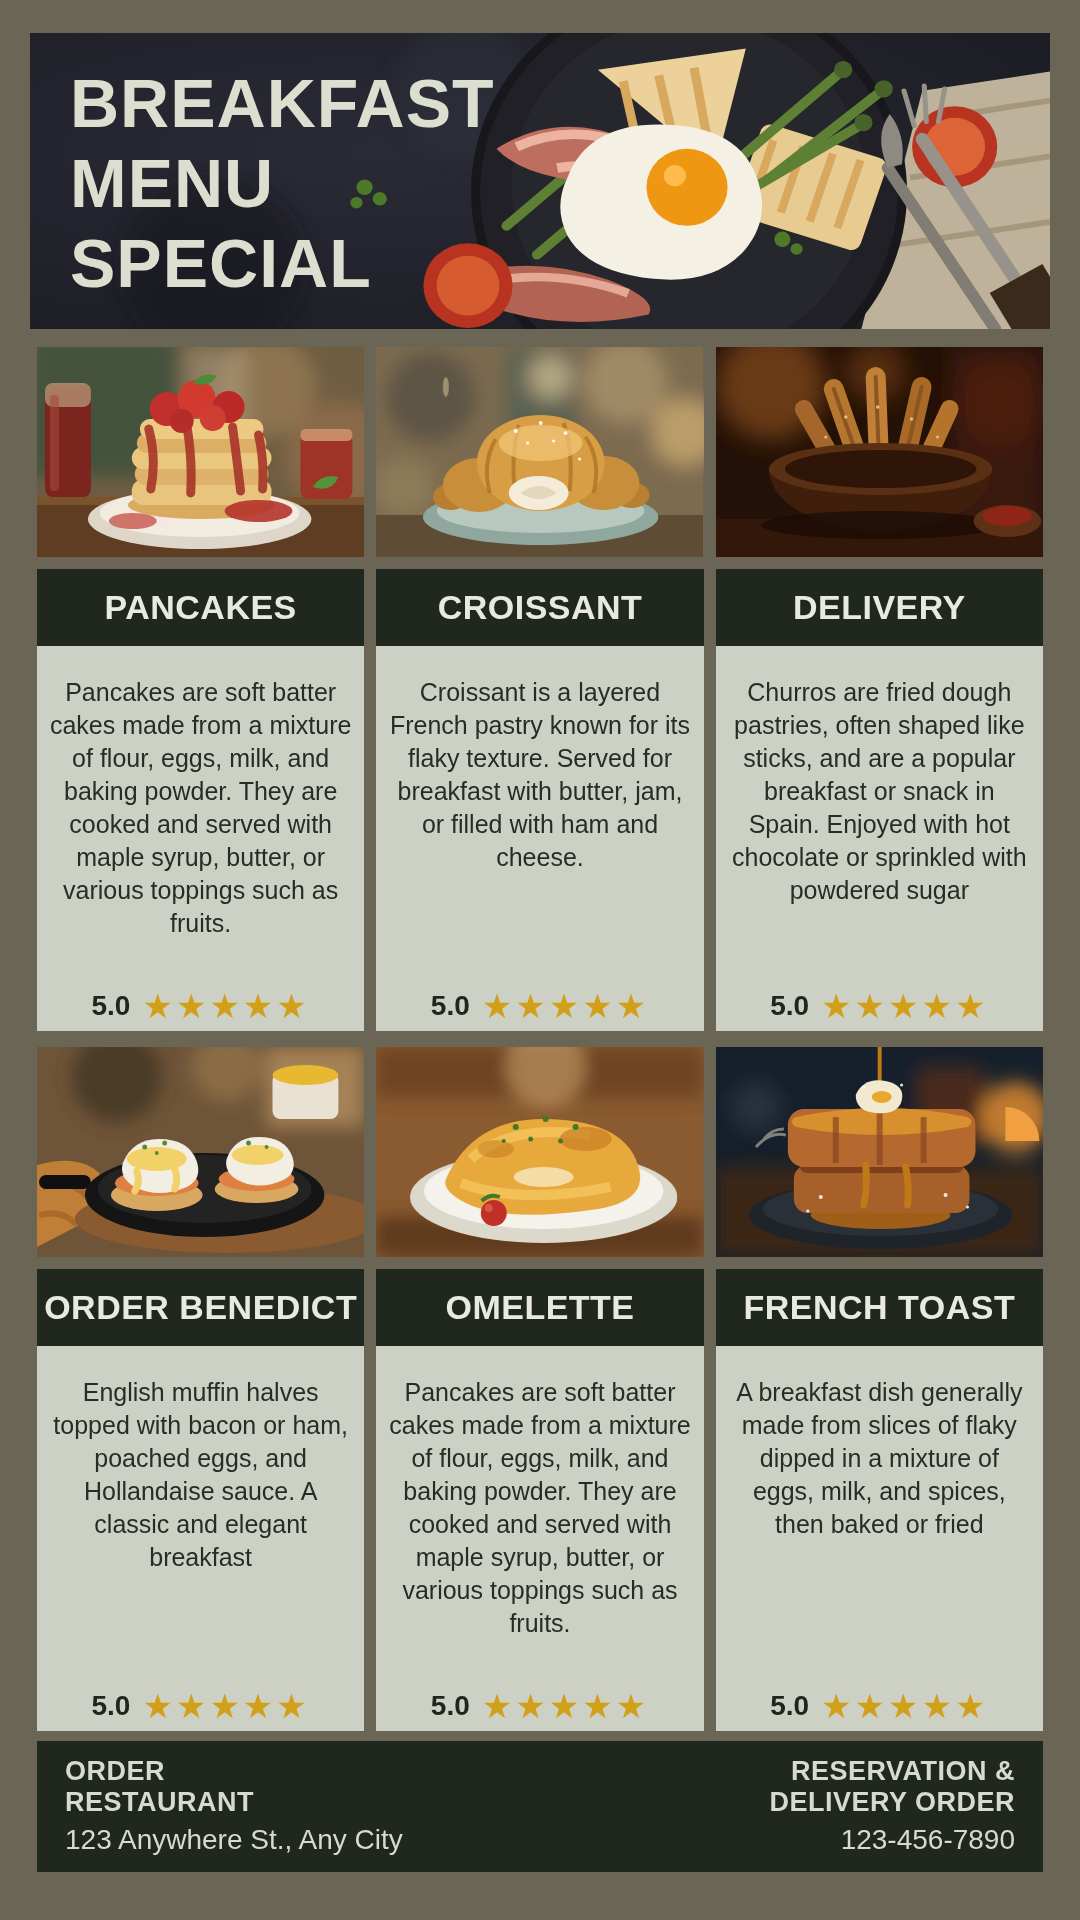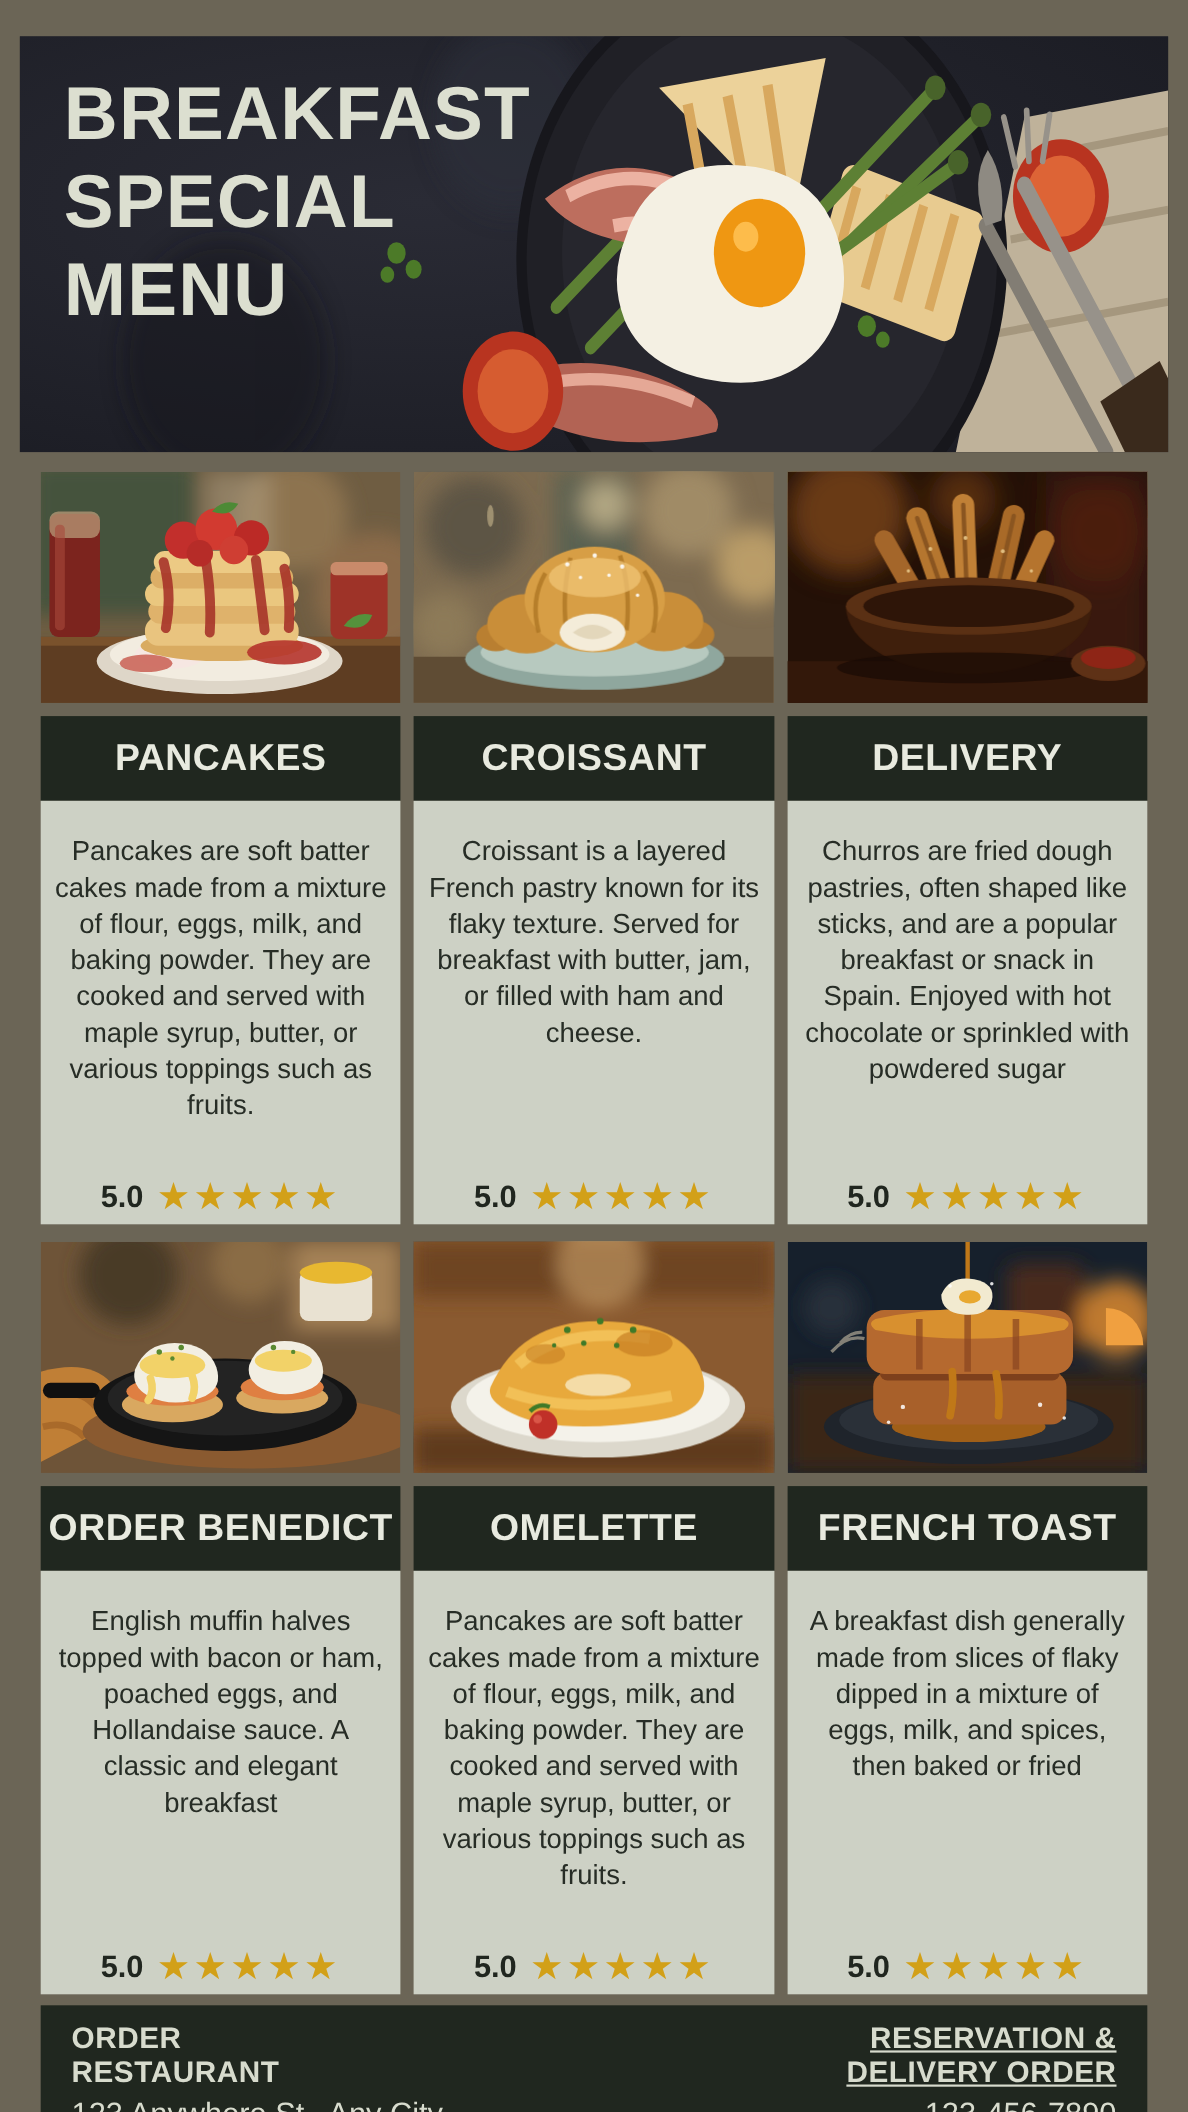--- a/index.html
+++ b/index.html
@@ -1,19 +1,19 @@
 <!DOCTYPE html>
 <html><head>
 <meta charset="utf-8">
 <style>
   html,body{margin:0;padding:0;background:#6b6556;}
   .page{position:relative;width:1080px;height:1920px;background:#6b6556;
         font-family:"Liberation Sans","DejaVu Sans",sans-serif;overflow:hidden;}
   
-  .header{position:relative;margin:33px 18px 18px;height:378px;background:#23242c;overflow:hidden;}
+  .header{position:relative;margin:33px 30px 18px;height:296px;background:#23242c;overflow:hidden;}
   .header svg{position:absolute;inset:0;width:100%;height:100%;}
   .header-title{position:absolute;left:40px;top:30px;color:#dcdfd0;font-weight:bold;
                 font-size:68px;line-height:80px;letter-spacing:1px;z-index:2;}
   
   .menu-grid{display:grid;grid-template-columns:repeat(3,1fr);column-gap:12px;row-gap:16px;margin:0 37px;}
   .card{display:flex;flex-direction:column;}
   .photo{height:210px;margin-bottom:12px;overflow:hidden;position:relative;}
   .photo svg{position:absolute;inset:0;width:100%;height:100%;}
   .title-bar{height:77px;background:#20271f;display:flex;align-items:center;justify-content:center;}
   .title-bar span{color:#e8eadf;font-weight:bold;font-size:34px;letter-spacing:.5px;}
@@ -23,21 +23,21 @@
   .rating{margin-top:auto;display:flex;align-items:center;justify-content:center;gap:12px;}
   .rating-val{font-weight:bold;font-size:28px;color:#20261f;}
   .stars{color:#d2a018;font-size:34px;letter-spacing:3px;line-height:34px;}
   
   .footer{margin:10px 37px 0;height:131px;background:#20271f;display:flex;
           justify-content:space-between;align-items:center;box-sizing:border-box;padding:0 28px;}
   .footer .left{color:#d7dbcd;}
   .footer .left .bold-line{font-weight:bold;font-size:27px;line-height:31px;letter-spacing:.5px;}
   .footer .left .addr{font-size:28px;line-height:36px;margin-top:4px;}
   .footer .right{color:#d7dbcd;text-align:right;}
-  .footer .right .bold-line{font-weight:bold;font-size:27px;line-height:31px;letter-spacing:.5px;text-decoration:underline;}
+  .footer .right .bold-line{font-weight:bold;font-size:27px;line-height:31px;letter-spacing:.5px;}
   .footer .right .phone{font-size:28px;line-height:36px;margin-top:4px;}
 </style>
 </head>
 <body>
 
 <div class="page">
 
   <div class="header">
     <svg viewBox="0 0 1006 307" preserveAspectRatio="none">
       <defs>
@@ -111,22 +111,22 @@
         <line x1="896" y1="92" x2="902" y2="58" stroke-width="5"></line>
       </g>
       <g stroke="#827d74" stroke-linecap="round">
         <line x1="952" y1="307" x2="846" y2="140" stroke-width="12"></line>
         <path d="M846 140 q-14 -34 2 -56 q16 22 12 52z" fill="#8e8a82" stroke="none"></path>
       </g>
       <rect x="960" y="250" width="60" height="70" fill="#3a2a1c" transform="rotate(-30 990 285)"></rect>
     </svg>
     <div class="header-title">
       <div>BREAKFAST</div>
+      <div>MENU</div>
       <div>SPECIAL</div>
-      <div>MENU</div>
     </div>
   </div>
 
   <div class="menu-grid">
 
     <div class="card">
       <div class="photo">
         <svg viewBox="0 0 328 210" preserveAspectRatio="none">
           <defs>
               <filter id="b1" x="-30%" y="-30%" width="160%" height="160%">

